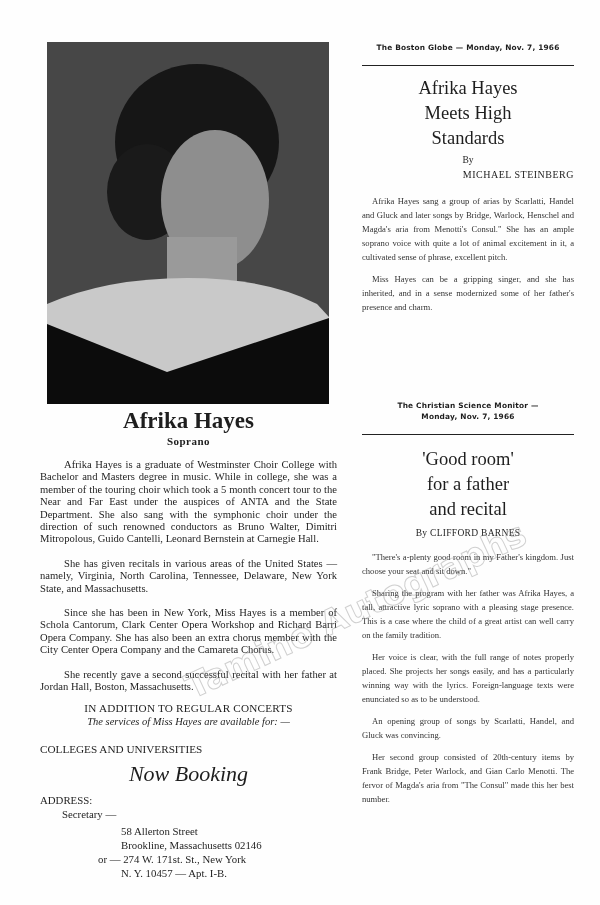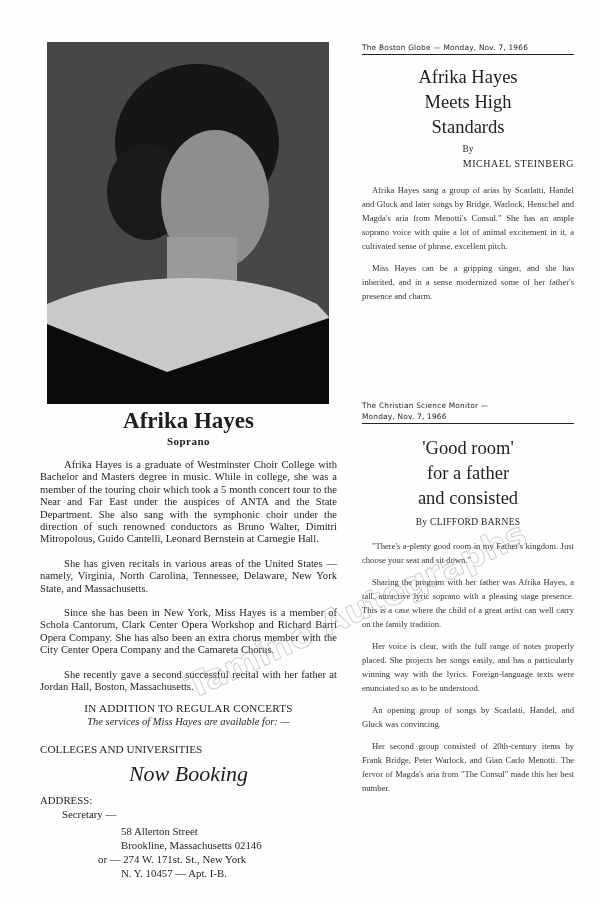--- a/index.html
+++ b/index.html
@@ -23,22 +23,22 @@
   .colleges { text-align: left; font-size: 11.2px; margin: 16px 0 0; }
   .booking { text-align: center; font-style: italic; font-size: 22px; margin: 6px 0 6px; }
   .addr { font-size: 10.8px; line-height: 14px; }
   .addr .a-label { margin: 0; font-family: Liberation Serif, serif; }
   .addr .a-sec { margin: 0 0 3px 22px; }
   .addr .a-line { margin: 0 0 0 81px; }
   .addr .a-or { margin: 0 0 0 58px; }
 
   .right { position: absolute; left: 362px; top: 42px; width: 212px; }
   .masthead {
-    font-family: "DejaVu Sans", "Liberation Sans", sans-serif; font-weight: normal;
-    font-size: 7.4px; text-align: left; letter-spacing: 0.2px; padding-bottom: 1px;
+    font-family: "DejaVu Sans", "Liberation Sans", sans-serif; font-weight: bold;
+    font-size: 7.4px; text-align: center; letter-spacing: 0.2px; padding-bottom: 12px;
     border-bottom: 1.3px solid #222; line-height: 11px;
   }
   .headline { text-align: center; font-size: 18.5px; line-height: 25px; margin: 10px 0 4px; }
   .byline-small { text-align: center; font-size: 9.5px; margin: 2px 0 4px; }
   .byline-caps { text-align: right; font-size: 10px; letter-spacing: 0.5px; margin: 0 0 14px; }
   .article p { font-size: 8.6px; line-height: 14px; text-align: justify; text-indent: 10px; margin: 0 0 8px; color: #333; }
 
   .right2 { position: absolute; left: 362px; top: 400px; width: 212px; }
   .headline2 { text-align: center; font-size: 18.5px; line-height: 25px; margin: 12px 0 6px; }
   .byline2 { text-align: center; font-size: 9.5px; letter-spacing: 0.3px; margin: 0 0 12px; }
@@ -103,21 +103,21 @@
 </div>
 
 <div class="right2">
   <div class="masthead">
     <div>The Christian Science Monitor —</div>
     <div>Monday, Nov. 7, 1966</div>
   </div>
   <div class="headline2">
     <div>'Good room'</div>
     <div>for a father</div>
-    <div>and consisted</div>
+    <div>and recital</div>
   </div>
   <div class="byline2">By CLIFFORD BARNES</div>
   <div class="article">
     <p>"There's a-plenty good room in my Father's kingdom. Just choose your seat and sit down."</p>
     <p>Sharing the program with her father was Afrika Hayes, a tall, attractive lyric soprano with a pleasing stage presence. This is a case where the child of a great artist can well carry on the family tradition.</p>
     <p>Her voice is clear, with the full range of notes properly placed. She projects her songs easily, and has a particularly winning way with the lyrics. Foreign-language texts were enunciated so as to be understood.</p>
     <p>An opening group of songs by Scarlatti, Handel, and Gluck was convincing.</p>
     <p>Her second group consisted of 20th-century items by Frank Bridge, Peter Warlock, and Gian Carlo Menotti. The fervor of Magda's aria from "The Consul" made this her best number.</p>
   </div>
 </div>

